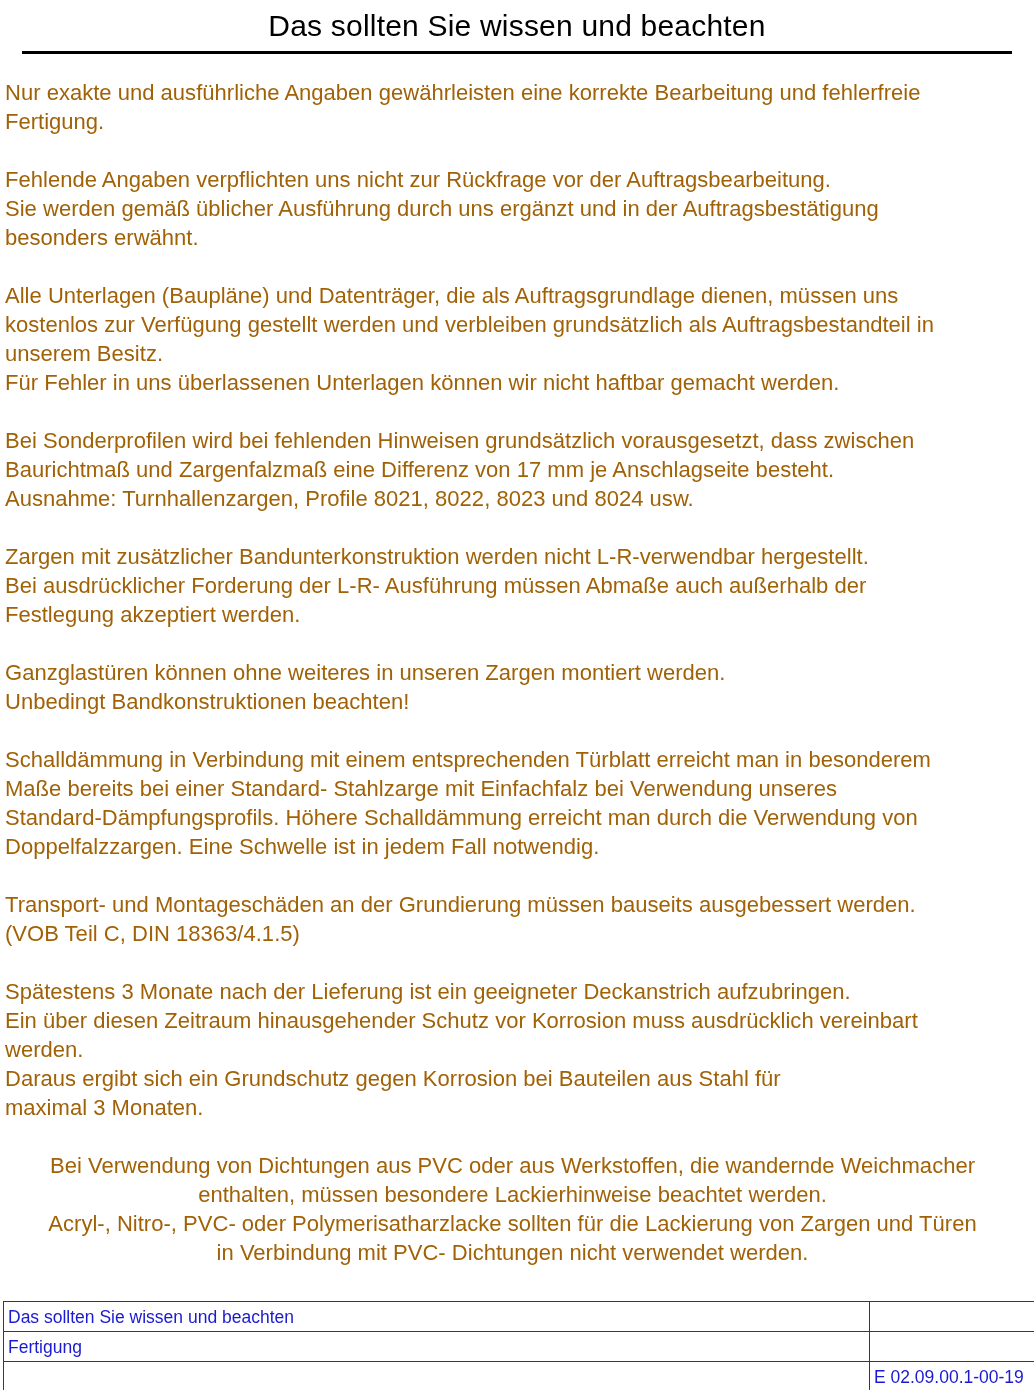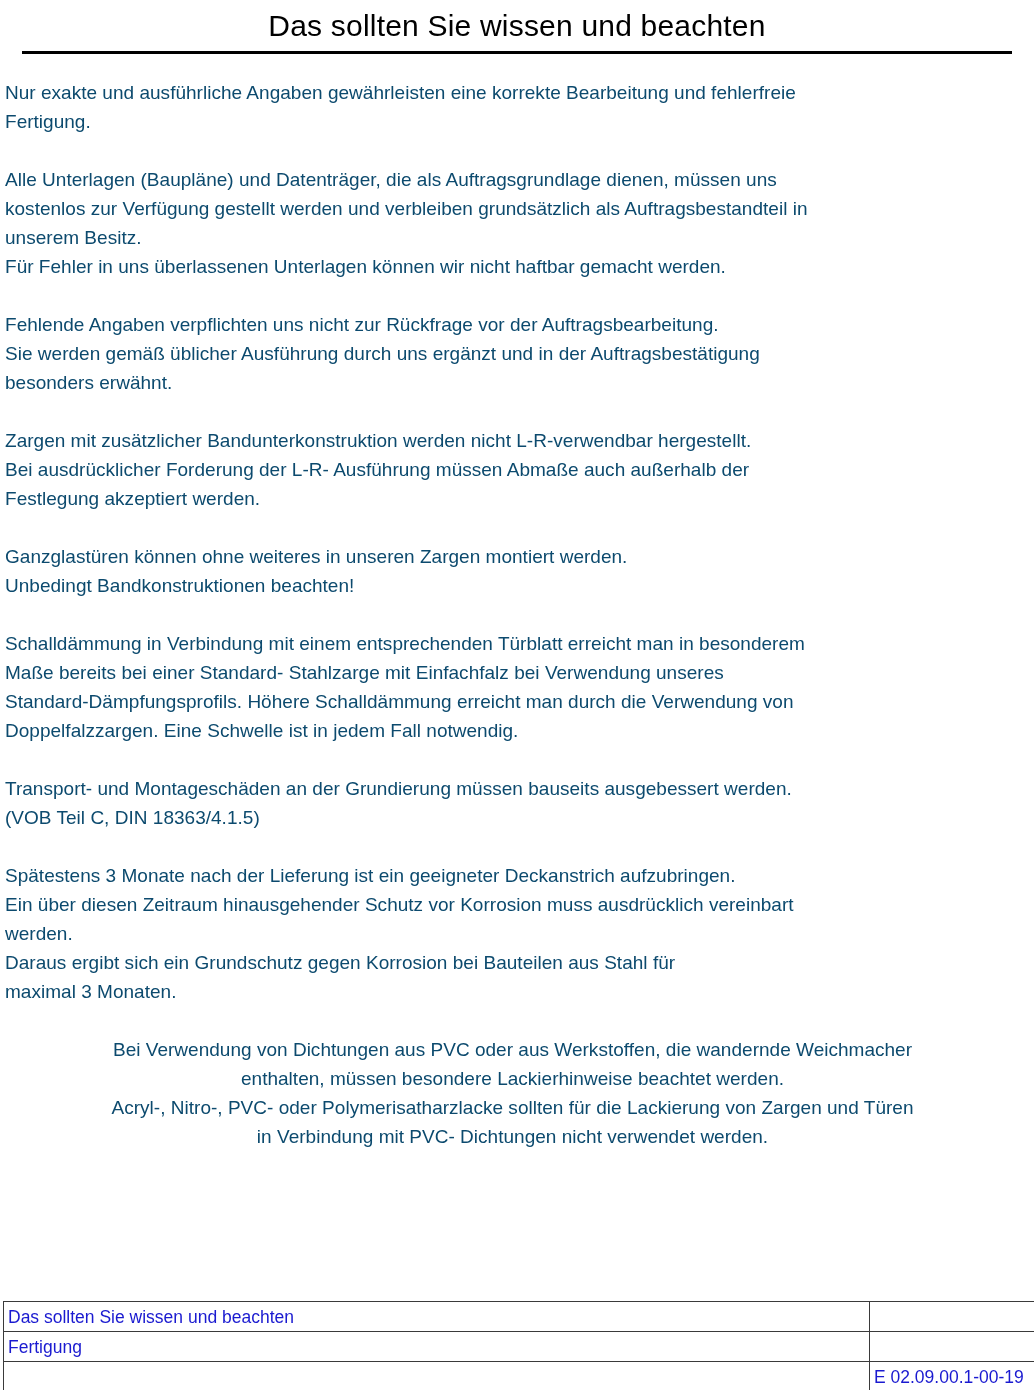--- a/index.html
+++ b/index.html
@@ -44,25 +44,25 @@
 
   
   .body-area {
     position: absolute;
     top: 78px;
     left: 5px;
     right: 14px;
     width: 1015px;
   }
   .para {
-    font-size: 19px;
+    font-size: 22px;
     line-height: 29px;
     margin: 0 0 29px 0;
     white-space: pre-line;
-    color: #0c4a6e;
+    color: #a16207;
     letter-spacing: 0.02px;
   }
   .para:last-child { margin-bottom: 0; text-align: center; }
 
   
   .footer-table {
     position: absolute;
     left: 3px;
     top: 1301px;
     width: 1026px;
@@ -91,27 +91,30 @@
 <div class="page">
 
   <div class="header">
     <h1 class="doc-title">Das sollten Sie wissen und beachten</h1>
     <div class="title-rule"></div>
   </div>
 
   <div class="body-area">
     <p class="para">Nur exakte und ausführliche Angaben gewährleisten eine korrekte Bearbeitung und fehlerfreie
 Fertigung.</p>
+    <p class="para">Fehlende Angaben verpflichten uns nicht zur Rückfrage vor der Auftragsbearbeitung.
+Sie werden gemäß üblicher Ausführung durch uns ergänzt und in der Auftragsbestätigung
+besonders erwähnt.</p>
     <p class="para">Alle Unterlagen (Baupläne) und Datenträger, die als Auftragsgrundlage dienen, müssen uns
 kostenlos zur Verfügung gestellt werden und verbleiben grundsätzlich als Auftragsbestandteil in
 unserem Besitz.
 Für Fehler in uns überlassenen Unterlagen können wir nicht haftbar gemacht werden.</p>
-    <p class="para">Fehlende Angaben verpflichten uns nicht zur Rückfrage vor der Auftragsbearbeitung.
-Sie werden gemäß üblicher Ausführung durch uns ergänzt und in der Auftragsbestätigung
-besonders erwähnt.</p>
+    <p class="para">Bei Sonderprofilen wird bei fehlenden Hinweisen grundsätzlich vorausgesetzt, dass zwischen
+Baurichtmaß und Zargenfalzmaß eine Differenz von 17 mm je Anschlagseite besteht.
+Ausnahme: Turnhallenzargen, Profile 8021, 8022, 8023 und 8024 usw.</p>
     <p class="para">Zargen mit zusätzlicher Bandunterkonstruktion werden nicht L-R-verwendbar hergestellt.
 Bei ausdrücklicher Forderung der L-R- Ausführung müssen Abmaße auch außerhalb der
 Festlegung akzeptiert werden.</p>
     <p class="para">Ganzglastüren können ohne weiteres in unseren Zargen montiert werden.
 Unbedingt Bandkonstruktionen beachten!</p>
     <p class="para">Schalldämmung in Verbindung mit einem entsprechenden Türblatt erreicht man in besonderem
 Maße bereits bei einer Standard- Stahlzarge mit Einfachfalz bei Verwendung unseres
 Standard-Dämpfungsprofils. Höhere Schalldämmung erreicht man durch die Verwendung von
 Doppelfalzzargen. Eine Schwelle ist in jedem Fall notwendig.</p>
     <p class="para">Transport- und Montageschäden an der Grundierung müssen bauseits ausgebessert werden.

